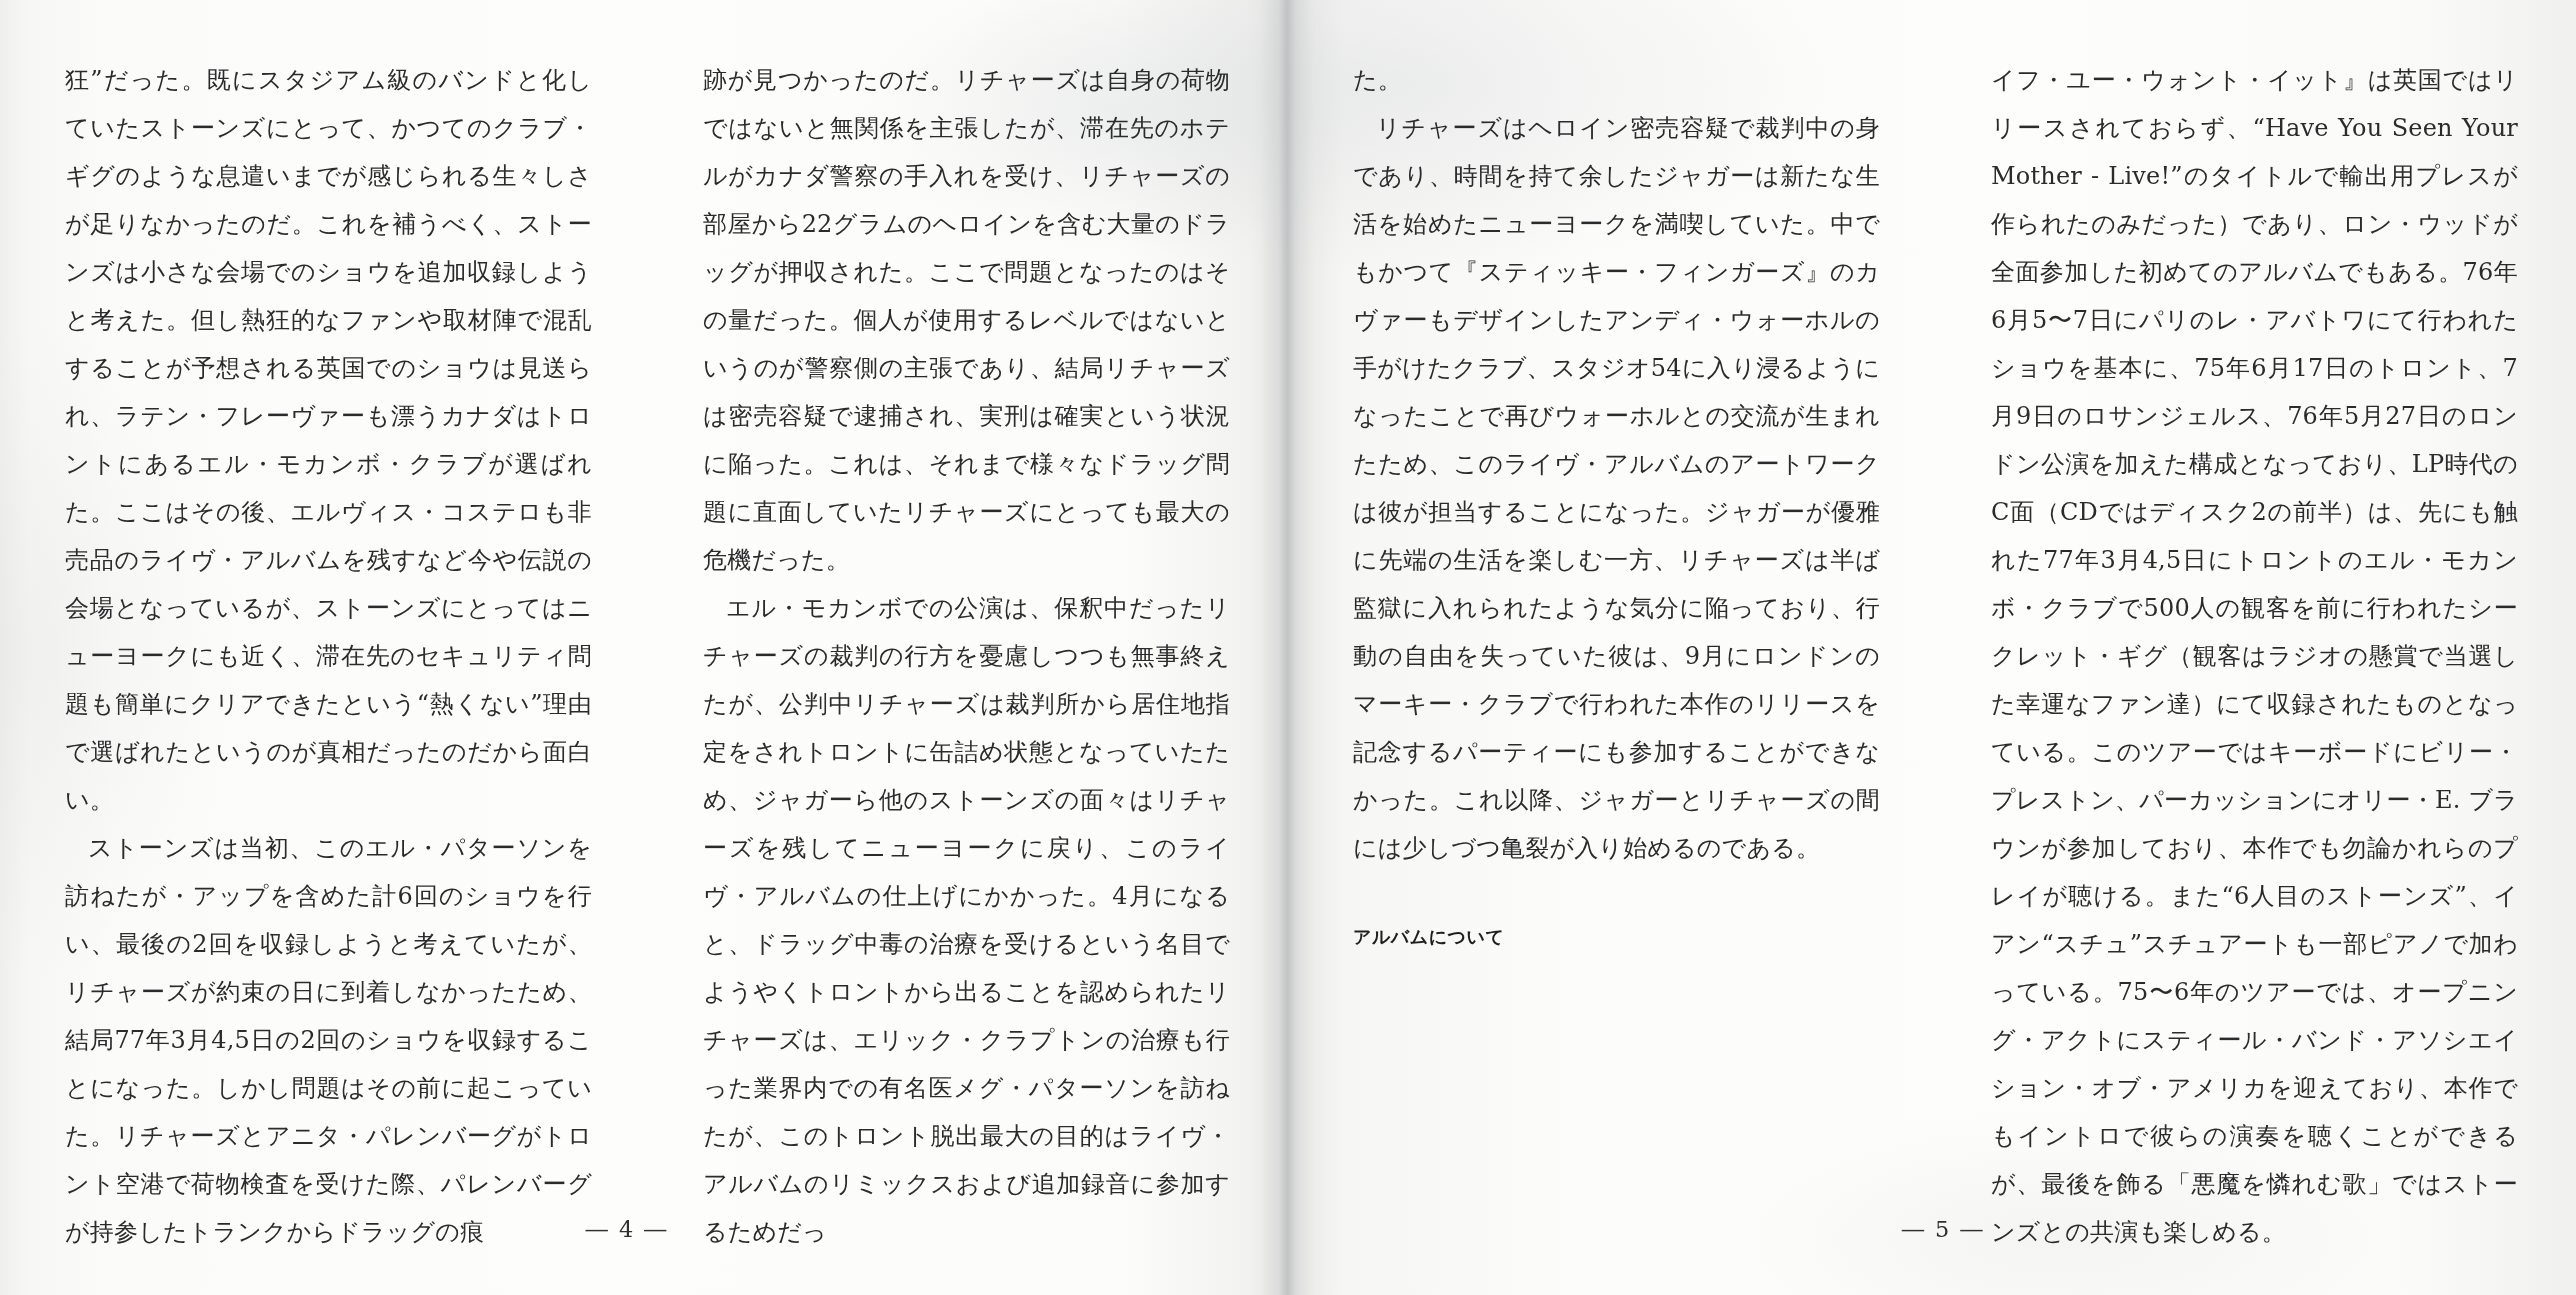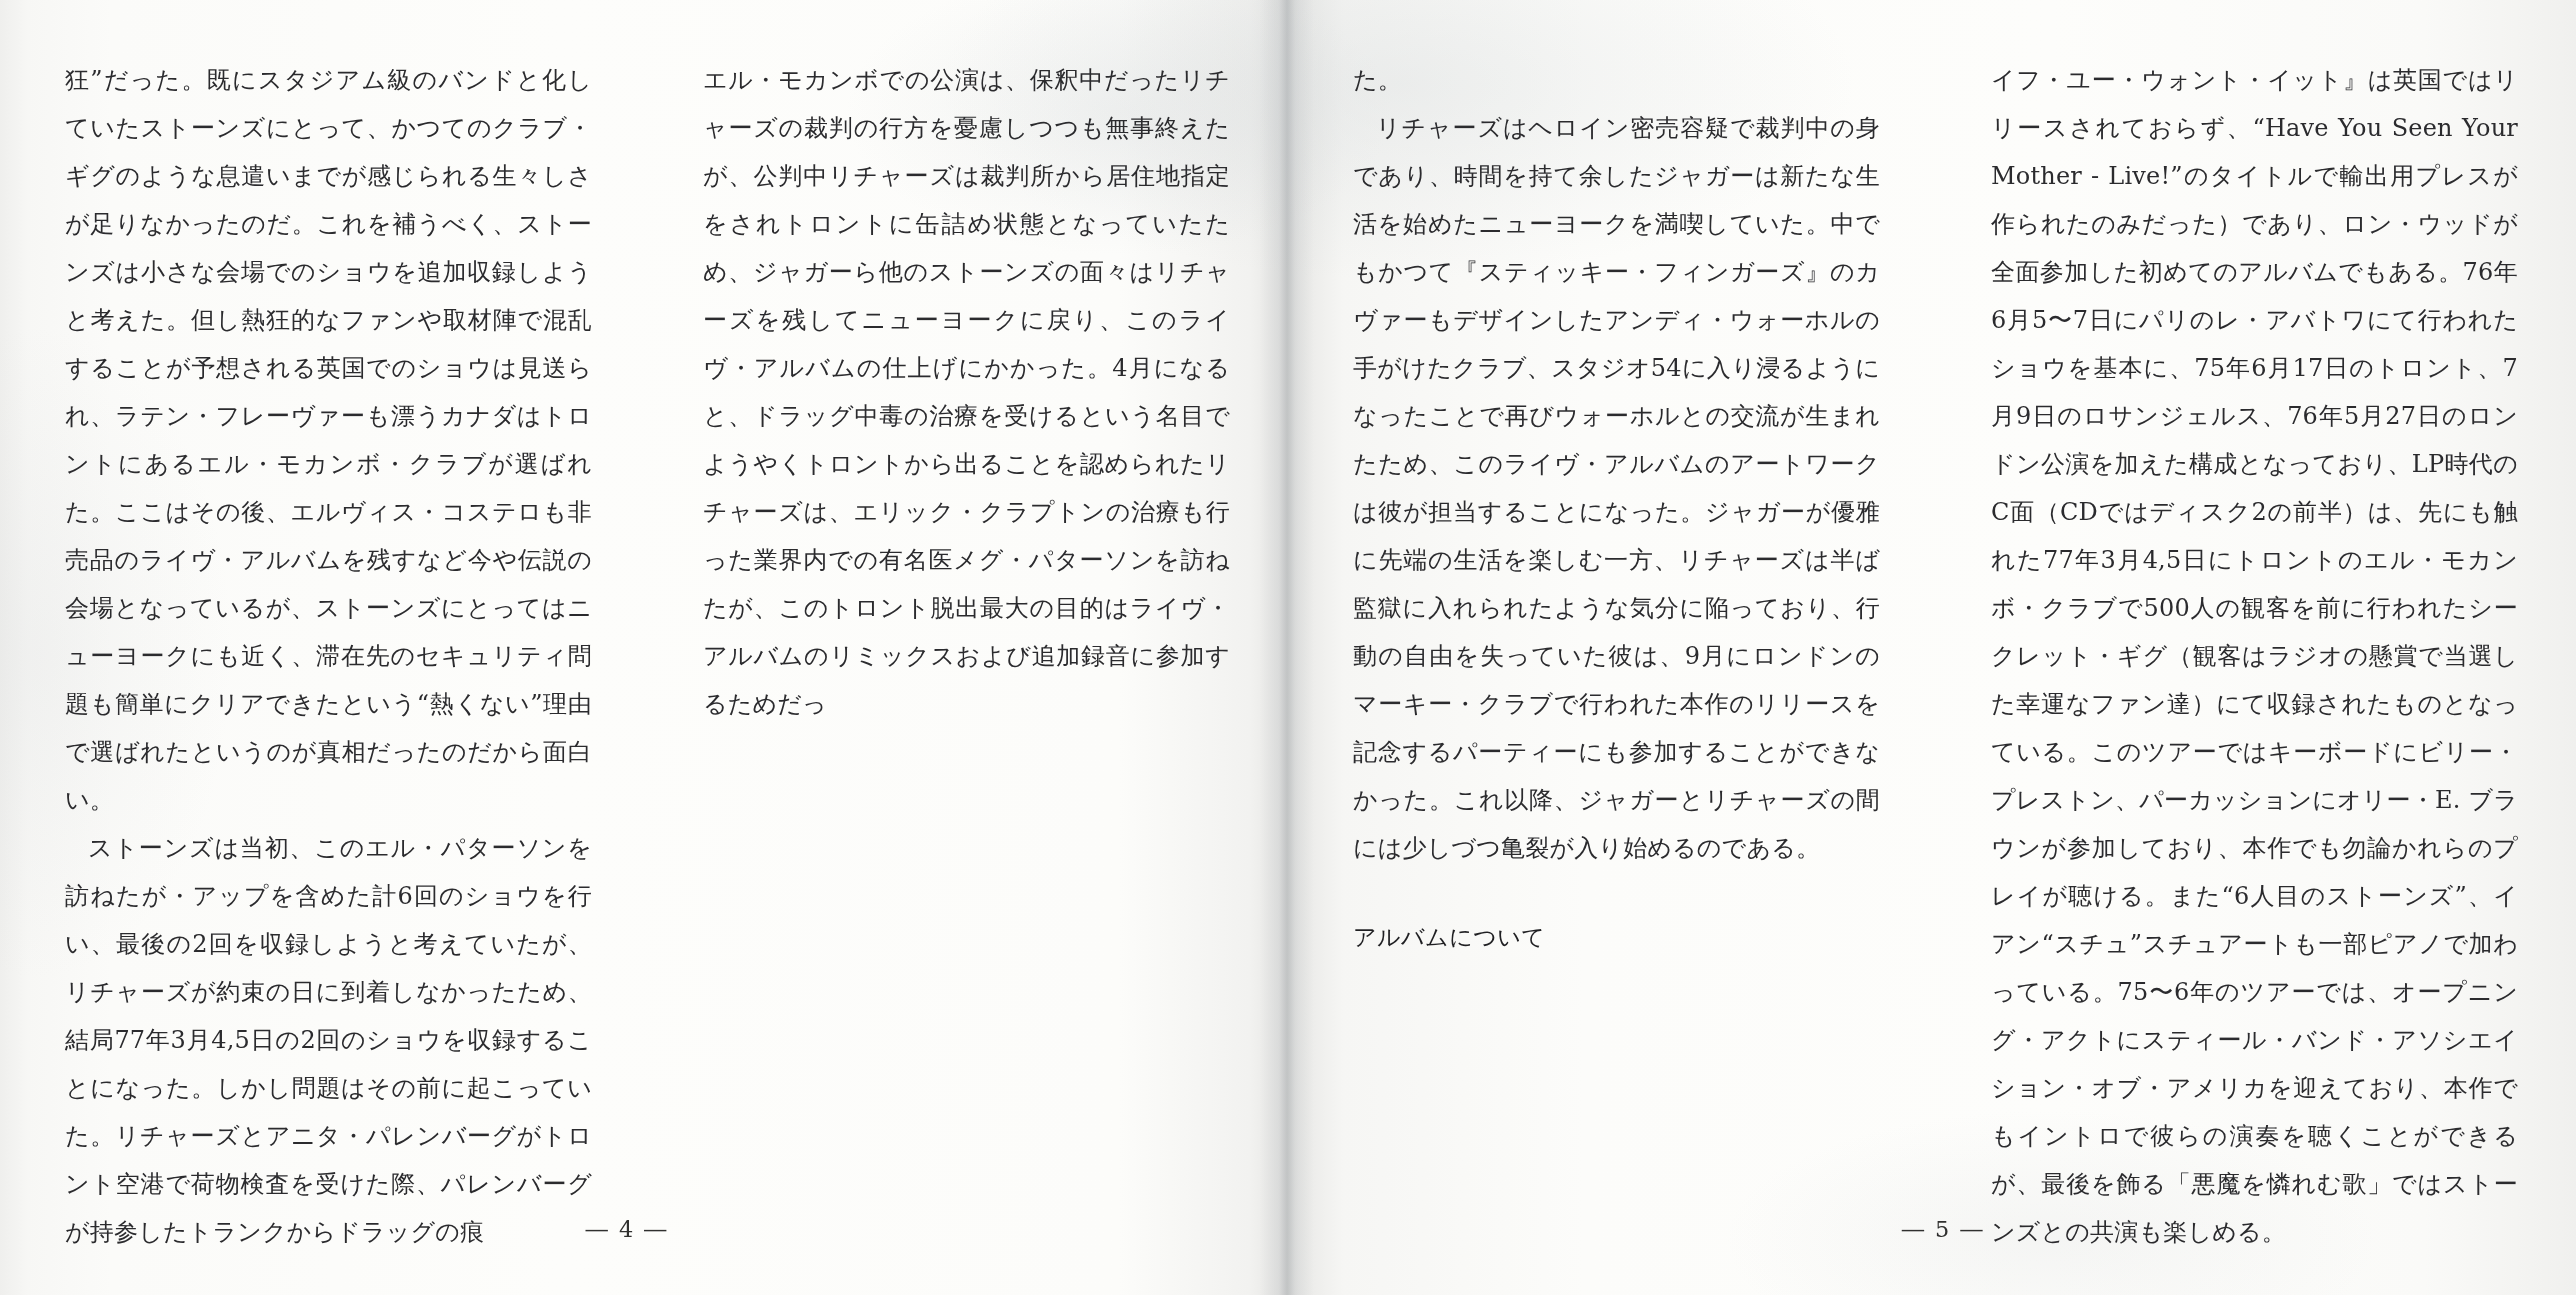--- a/index.html
+++ b/index.html
@@ -94,23 +94,23 @@
     text-align: justify;
     text-justify: inter-character;
     letter-spacing: 0.2px;
     text-indent: 0;
   }
   p.para + p.para { text-indent: 23px; }
 
   .subhead {
     margin: 41px 0 0 0;
     font-family: "DejaVu Sans", "Liberation Sans", sans-serif;
-    font-size: 23px;
+    font-size: 18px;
     line-height: 48px;
-    font-weight: normal;
+    font-weight: bold;
     color: #1f1f22;
     letter-spacing: 0.5px;
   }
   .subhead + p.para { text-indent: 23px; }
 
   .folio {
     position: absolute;
     bottom: 54px;
     width: 100%;
     text-align: center;
@@ -131,20 +131,21 @@
 <div class="spread">
   <div class="gutter"></div>
 
   <div class="page page-left">
     <div class="cols">
       <div class="col">
         <p class="para">狂”だった。既にスタジアム級のバンドと化していたストーンズにとって、かつてのクラブ・ギグのような息遣いまでが感じられる生々しさが足りなかったのだ。これを補うべく、ストーンズは小さな会場でのショウを追加収録しようと考えた。但し熱狂的なファンや取材陣で混乱することが予想される英国でのショウは見送られ、ラテン・フレーヴァーも漂うカナダはトロントにあるエル・モカンボ・クラブが選ばれた。ここはその後、エルヴィス・コステロも非売品のライヴ・アルバムを残すなど今や伝説の会場となっているが、ストーンズにとってはニューヨークにも近く、滞在先のセキュリティ問題も簡単にクリアできたという“熱くない”理由で選ばれたというのが真相だったのだから面白い。</p>
         <p class="para">ストーンズは当初、このエル・パターソンを訪ねたが・アップを含めた計6回のショウを行い、最後の2回を収録しようと考えていたが、リチャーズが約束の日に到着しなかったため、結局77年3月4,5日の2回のショウを収録することになった。しかし問題はその前に起こっていた。リチャーズとアニタ・パレンバーグがトロント空港で荷物検査を受けた際、パレンバーグが持参したトランクからドラッグの痕</p>
       </div>
       <div class="col">
+        <p class="para">跡が見つかったのだ。リチャーズは自身の荷物ではないと無関係を主張したが、滞在先のホテルがカナダ警察の手入れを受け、リチャーズの部屋から22グラムのヘロインを含む大量のドラッグが押収された。ここで問題となったのはその量だった。個人が使用するレベルではないというのが警察側の主張であり、結局リチャーズは密売容疑で逮捕され、実刑は確実という状況に陥った。これは、それまで様々なドラッグ問題に直面していたリチャーズにとっても最大の危機だった。</p>
         <p class="para">エル・モカンボでの公演は、保釈中だったリチャーズの裁判の行方を憂慮しつつも無事終えたが、公判中リチャーズは裁判所から居住地指定をされトロントに缶詰め状態となっていたため、ジャガーら他のストーンズの面々はリチャーズを残してニューヨークに戻り、このライヴ・アルバムの仕上げにかかった。4月になると、ドラッグ中毒の治療を受けるという名目でようやくトロントから出ることを認められたリチャーズは、エリック・クラプトンの治療も行った業界内での有名医メグ・パターソンを訪ねたが、このトロント脱出最大の目的はライヴ・アルバムのリミックスおよび追加録音に参加するためだっ</p>
       </div>
     </div>
     <div class="folio">― 4 ―</div>
   </div>
 
   <div class="page page-right">
     <div class="cols">
       <div class="col">
         <p class="para top-tight">た。</p>

